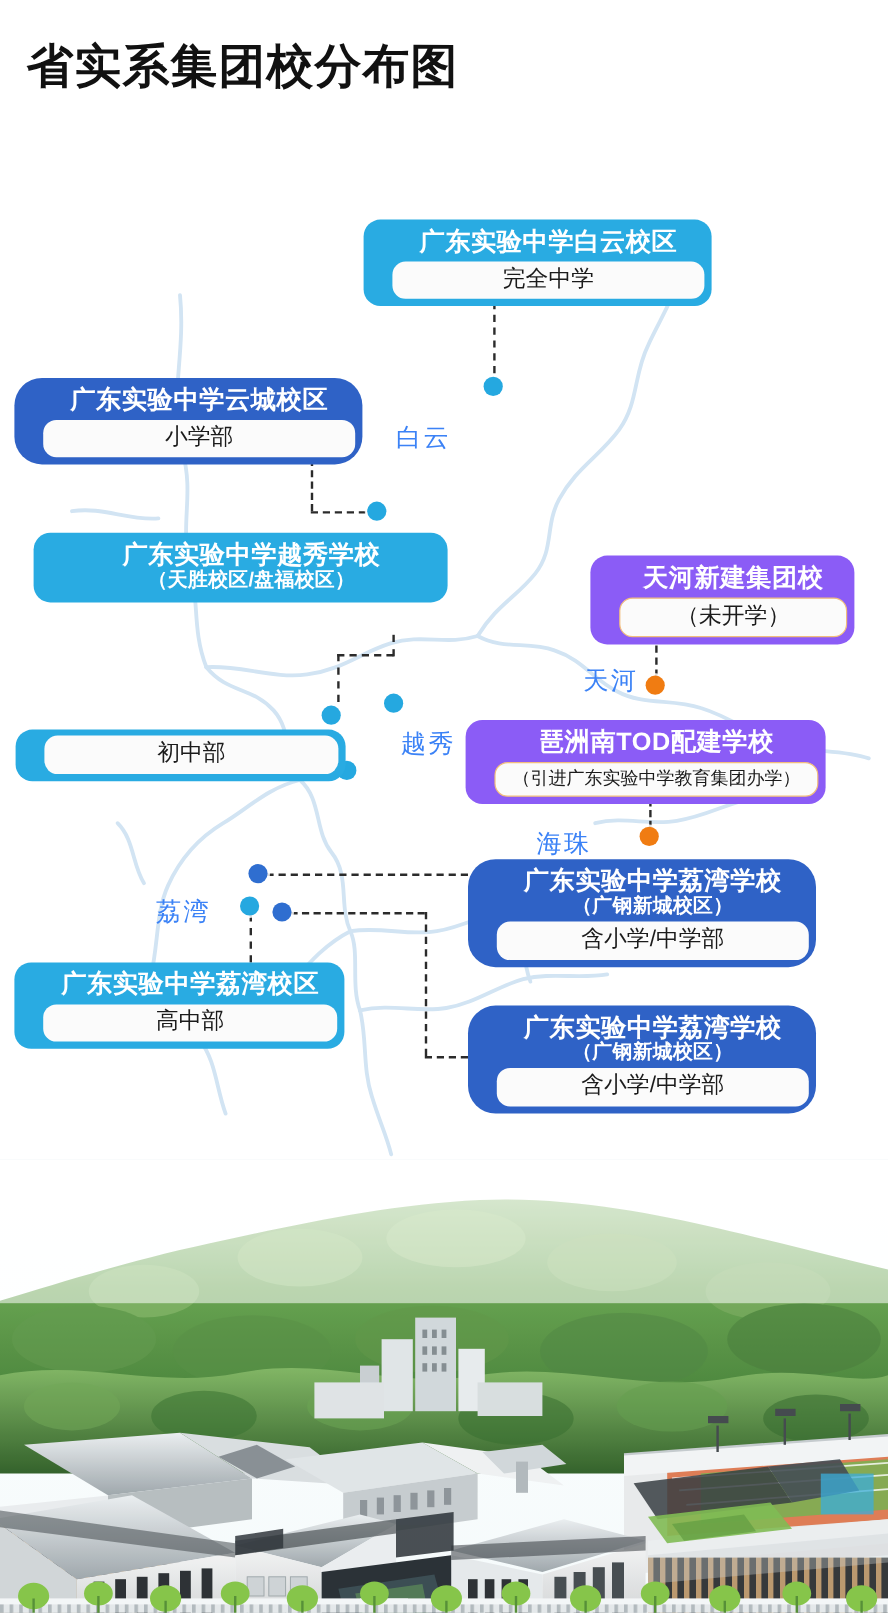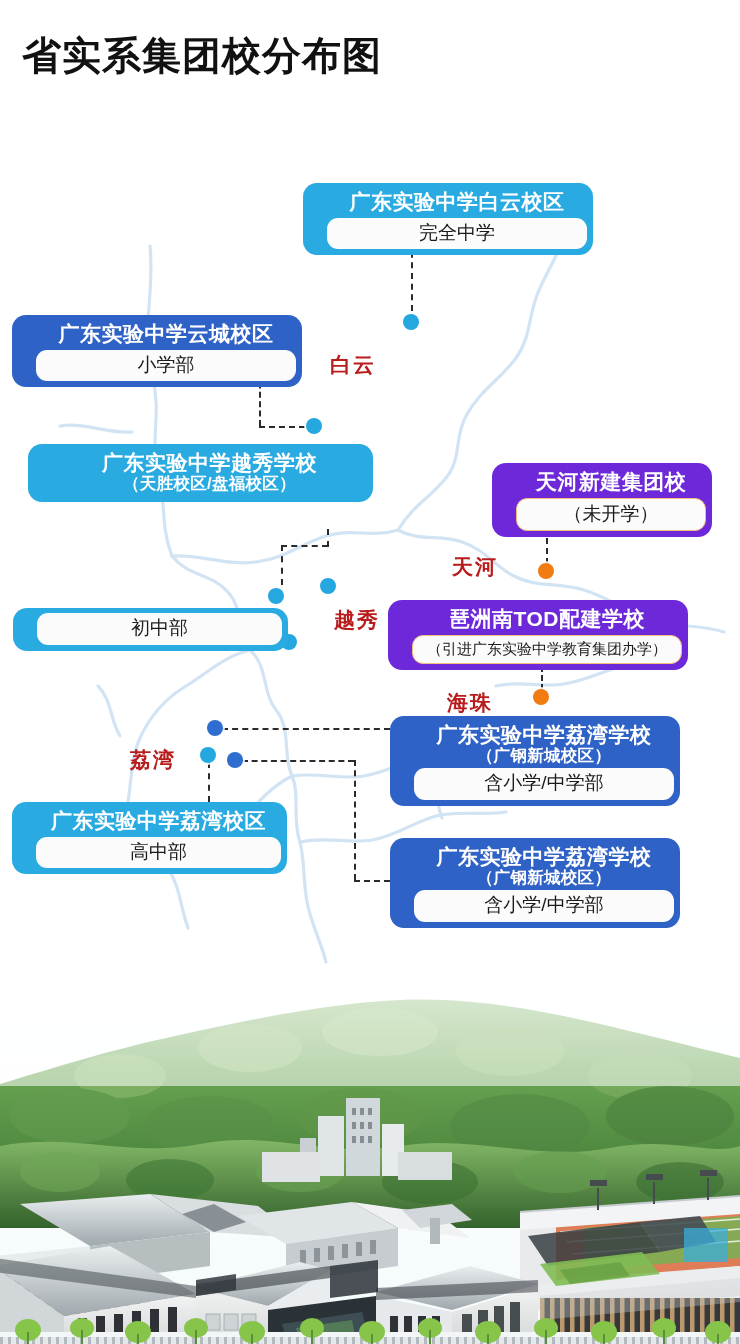--- a/index.html
+++ b/index.html
@@ -17,21 +17,21 @@
     font-size:39px;font-weight:bold;color:#111;
     letter-spacing:1px;line-height:1.15;
     font-family:"DejaVu Sans","Liberation Sans",sans-serif;
   }
 
   
   .map-area{position:absolute;left:0;top:110px;width:740px;height:840px;}
   .map-svg{position:absolute;left:0;top:0;}
 
   .district{
-    position:absolute;color:#b91c1c;font-size:21px;font-weight:700;
+    position:absolute;color:#3b82f6;font-size:21px;font-weight:400;
     letter-spacing:2px;white-space:nowrap;text-align:center;
   }
 
   
   .dot{position:absolute;border-radius:50%;}
   .dot.cyan{background:#25a8e0;box-shadow:0 0 0 2px rgba(255,255,255,.85);}
   .dot.blue{background:#2f6ed0;box-shadow:0 0 0 2px rgba(255,255,255,.85);}
   .dot.orange{background:#f07c12;box-shadow:0 0 0 2px rgba(255,255,255,.85);}
 
   
@@ -49,22 +49,22 @@
   }
   .card .head .main{display:block;font-size:21px;letter-spacing:.5px;}
   .card .head .sub{display:block;font-size:16.5px;margin-top:-1px;letter-spacing:.3px;}
   .card .body{
     background:#fbfbfb;border-radius:11px;
     color:#1b1b1b;font-size:19px;font-weight:500;
     padding:4px 6px 5px 6px;white-space:nowrap;
     line-height:1.2;
   }
   .card.cyan{background:#29abe2;}
-  .card.blue{background:#2f62c6;}
-  .card.orange{background:#6d28d9;}
+  .card.blue{background:#2f62c6;border-radius:23px;}
+  .card.orange{background:#8b5cf6;}
   .card.orange .body{border:1px solid #f2bd7d;}
 
   
   .lead{position:absolute;}
   .lead.h{border-top:2.5px dashed #2b2b2b;height:0;}
   .lead.v{border-left:2.5px dashed #2b2b2b;width:0;}
 
   
   .photo{position:absolute;left:0;top:950px;width:740px;height:394px;overflow:hidden;background:#eef4f6;}
   .photo svg{display:block;}
@@ -93,21 +93,21 @@
         <path d="M300 716 C 306 740, 302 764, 310 788 C 316 808, 322 820, 326 836"></path>
         <path d="M496 560 C 520 554, 540 562, 564 558 C 590 554, 608 542, 632 538"></path>
         <path d="M430 630 C 438 652, 434 672, 442 692"></path>
         <path d="M60 300 C 86 296, 106 308, 132 306"></path>
         <path d="M98 560 C 112 574, 110 594, 120 610"></path>
         <path d="M292 650 C 272 660, 258 676, 244 692"></path>
       </g>
     </svg>
 
     <div class="district" style="left:330px;top:225px;">白云</div>
-    <div class="district" style="left:452px;top:427px;">天河</div>
+    <div class="district" style="left:486px;top:427px;">天河</div>
     <div class="district" style="left:334px;top:480px;">越秀</div>
     <div class="district" style="left:447px;top:563px;">海珠</div>
     <div class="district" style="left:130px;top:620px;">荔湾</div>
 
     <div class="lead v" style="left:411px;top:115px;height:70px;"></div>
 
     <div class="lead v" style="left:259px;top:247px;height:53px;"></div>
     <div class="lead h" style="left:259px;top:300px;width:46px;"></div>
 
     <div class="lead h" style="left:281px;top:419px;width:47px;"></div>

